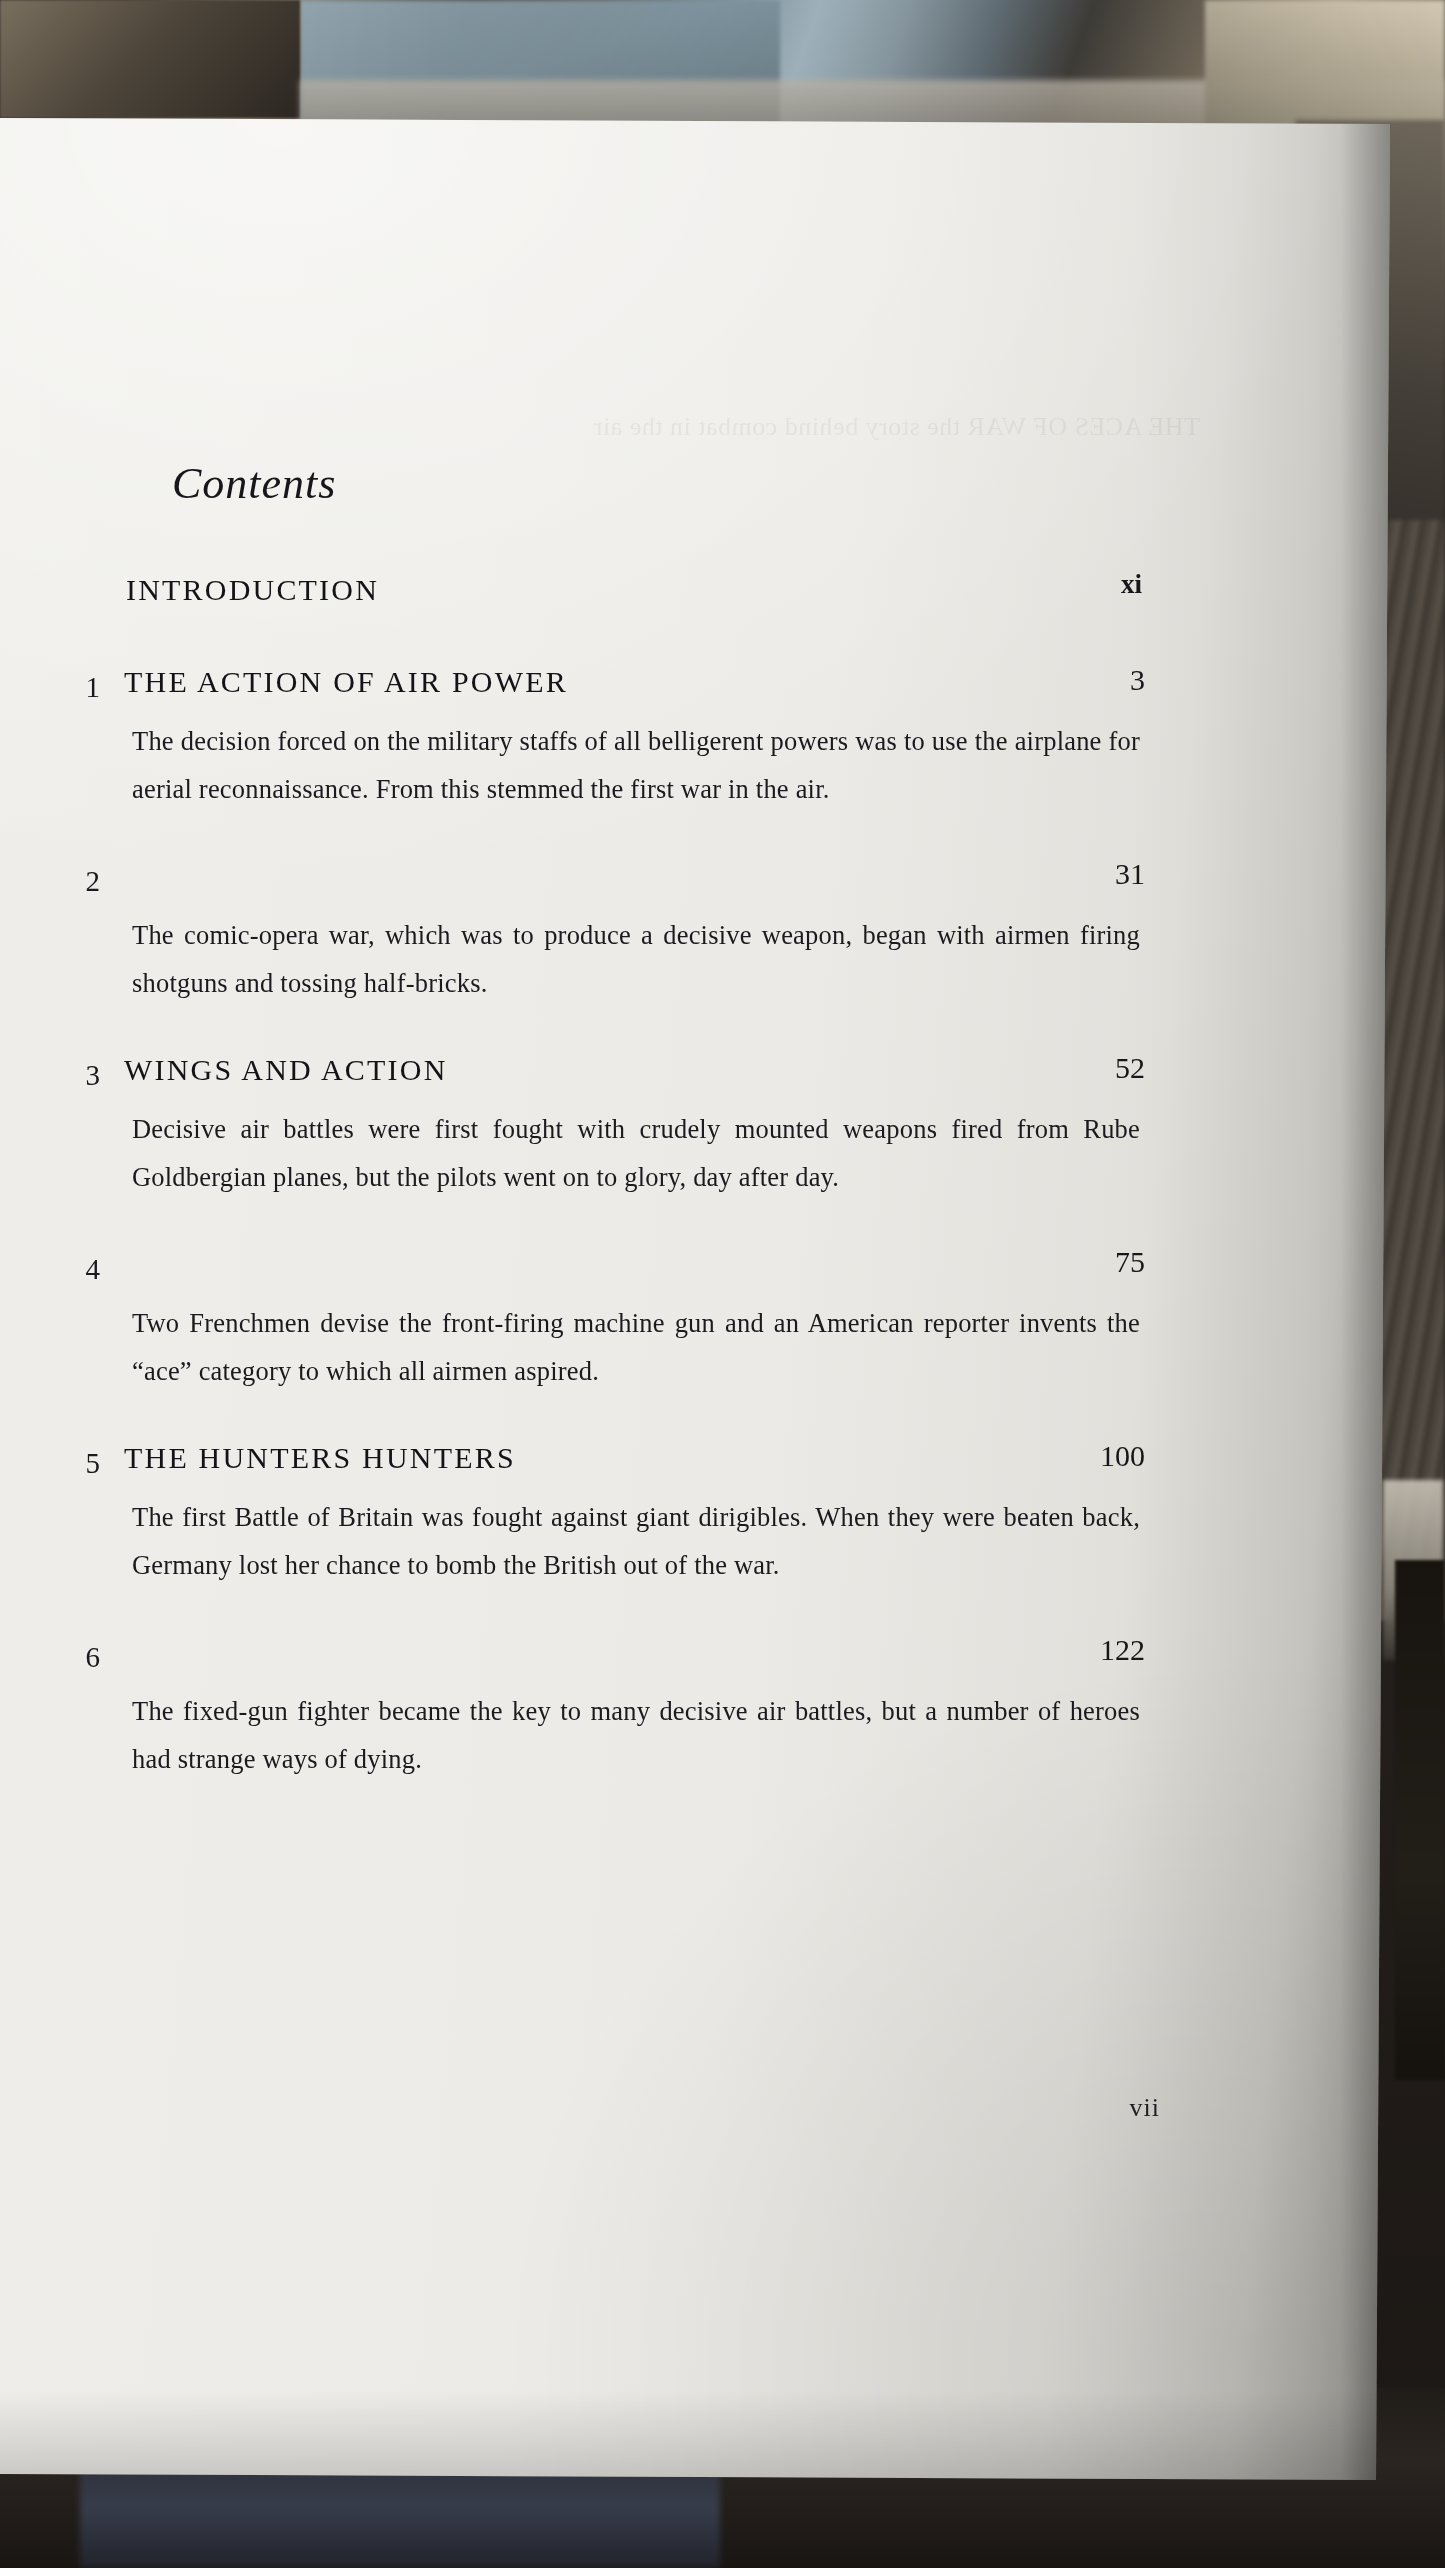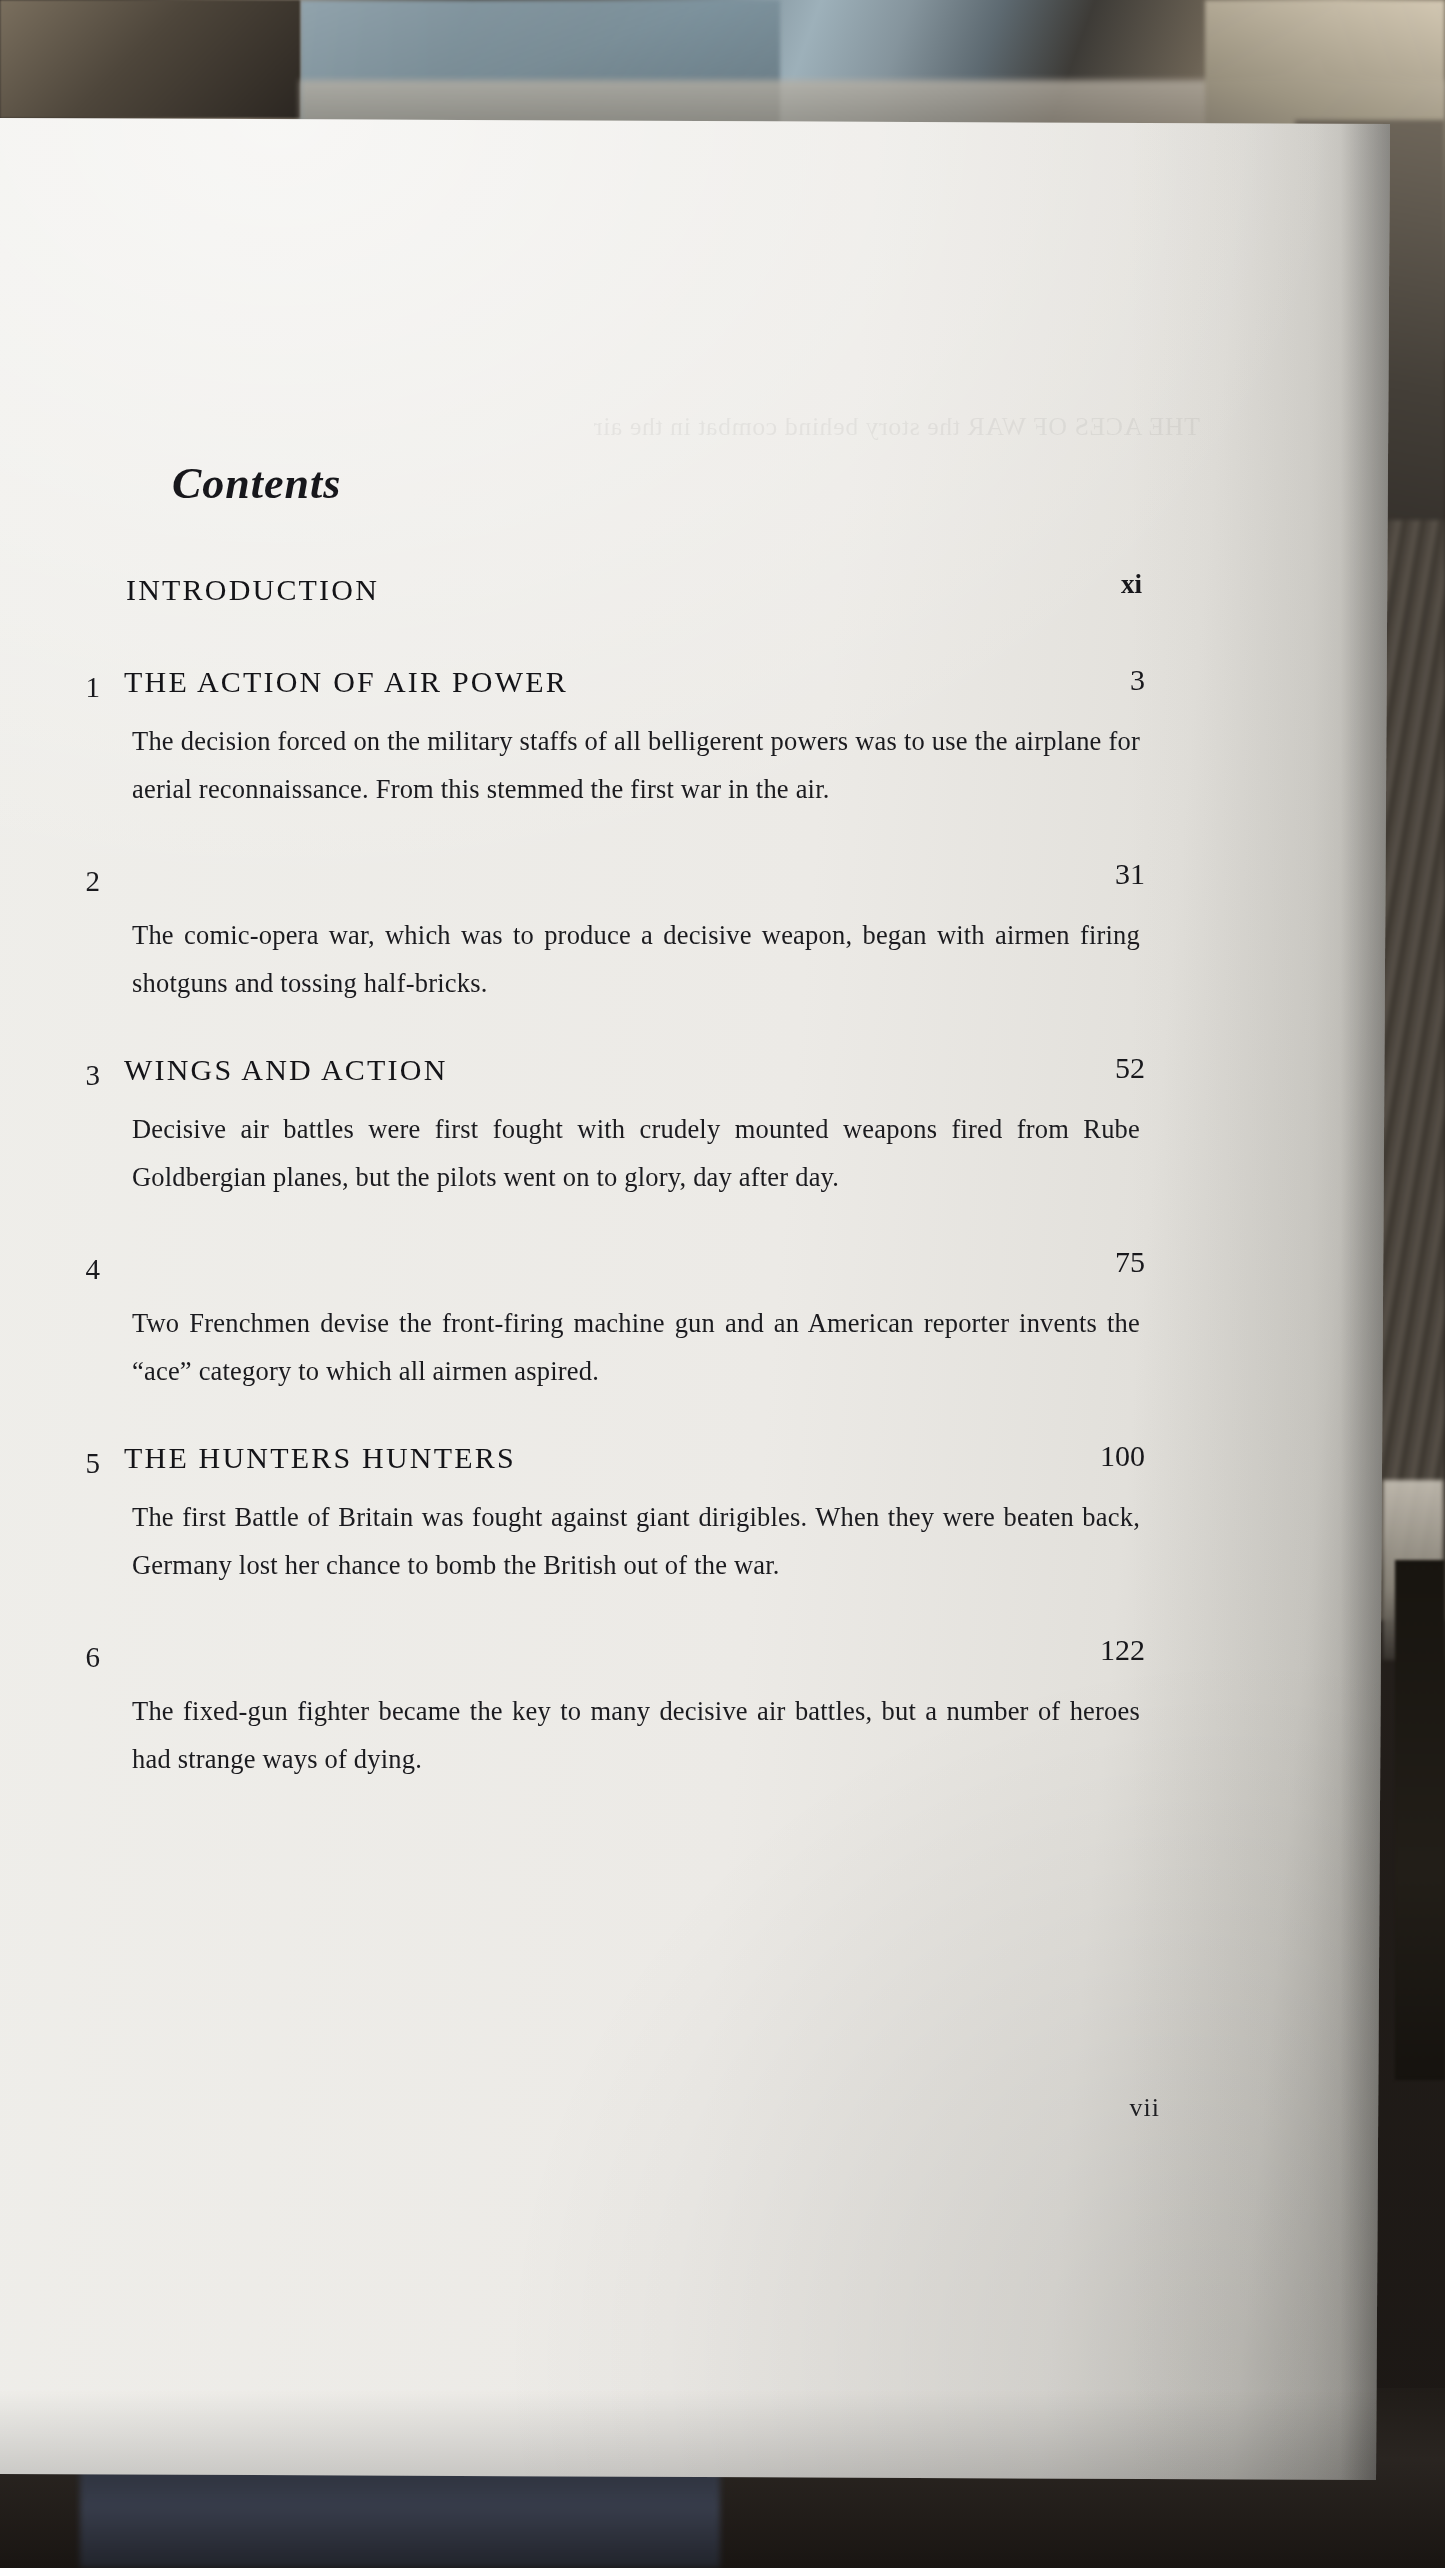--- a/index.html
+++ b/index.html
@@ -141,21 +141,20 @@
 
   .toc-title {
     position: absolute;
     left: 172px;
     top: 340px;
     font-family: "Liberation Serif", serif;
     font-style: italic;
     font-size: 44px;
     letter-spacing: 1px;
     color: #17171b;
-    font-weight: bold;
   }
 
   .toc {
     position: absolute;
     left: 0;
     top: 455px;
     width: 1390px;
   }
 
   .entry {

